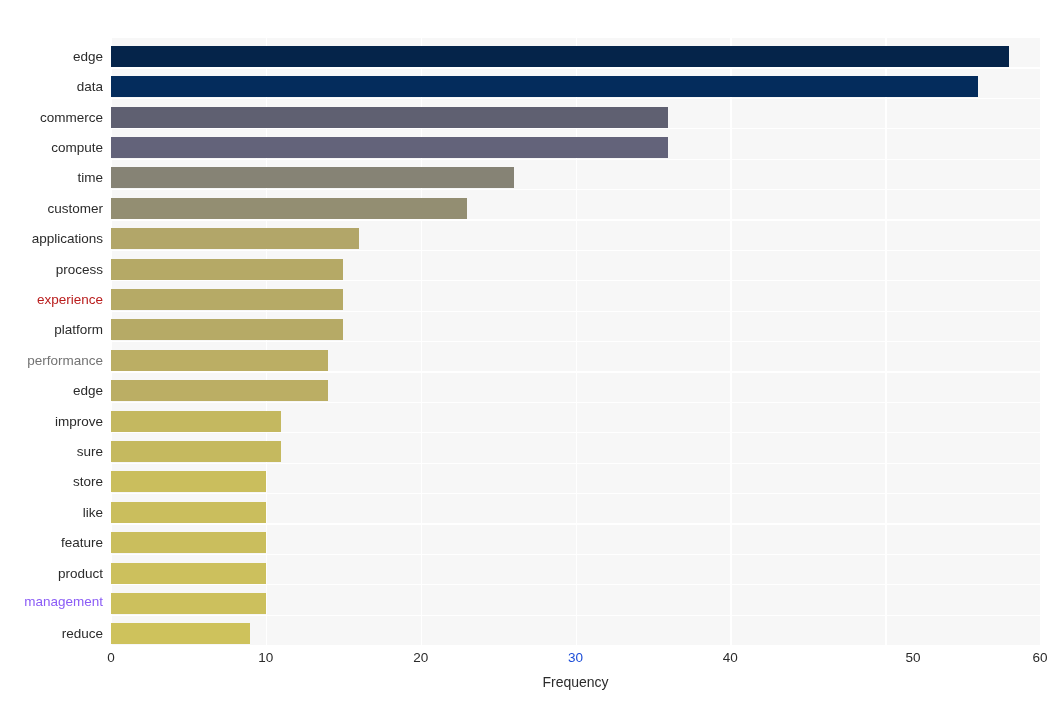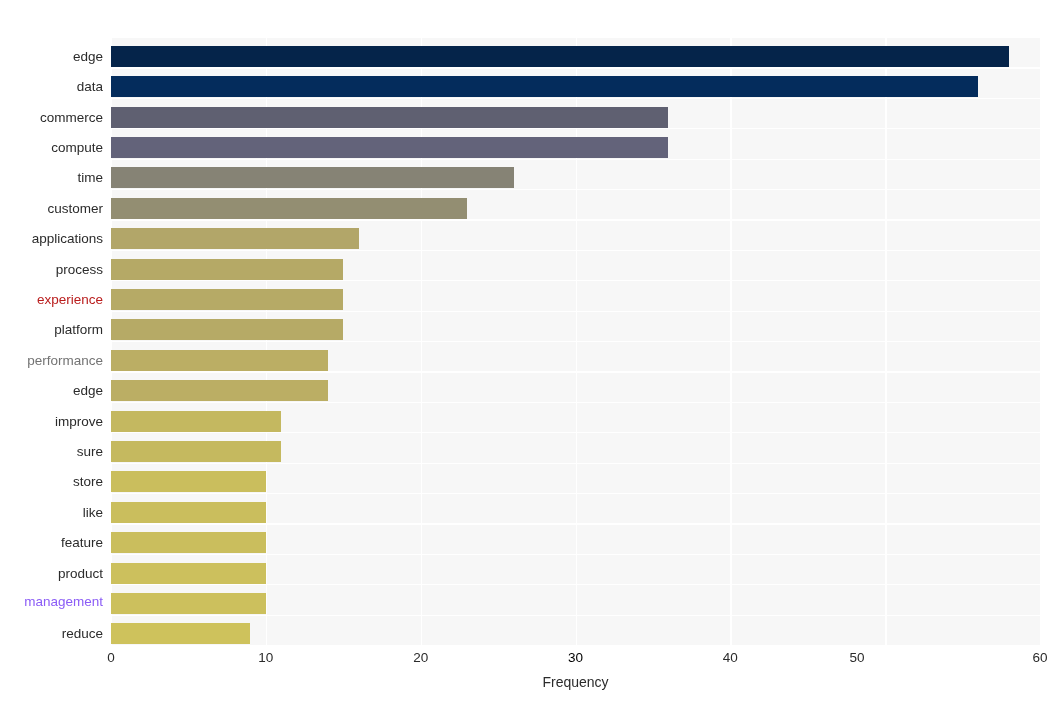--- a/index.html
+++ b/index.html
@@ -200,21 +200,21 @@
       <div class="y-tick-label" style="top: 495.1px; color: rgb(43, 43, 43);">feature</div>
       <div class="y-tick-label" style="top: 525.5px; color: rgb(43, 43, 43);">product</div>
       <div class="y-tick-label" style="top: 554px; color: #8b5cf6;">management</div>
       <div class="y-tick-label" style="top: 586.3px; color: rgb(43, 43, 43);">reduce</div>
     </div>
 
   <div id="x-labels">
       <div class="x-tick-label" style="left: 0px; color: rgb(43, 43, 43);">0</div>
       <div class="x-tick-label" style="left: 154.833px; color: rgb(43, 43, 43);">10</div>
       <div class="x-tick-label" style="left: 309.667px; color: rgb(43, 43, 43);">20</div>
-      <div class="x-tick-label" style="left: 464.5px; color: #000000;">30</div>
+      <div class="x-tick-label" style="left: 464.5px; color: #1d4ed8;">30</div>
       <div class="x-tick-label" style="left: 619.333px; color: rgb(43, 43, 43);">40</div>
-      <div class="x-tick-label" style="left: 746px; color: rgb(43, 43, 43);">50</div>
+      <div class="x-tick-label" style="left: 802px; color: rgb(43, 43, 43);">50</div>
       <div class="x-tick-label" style="left: 929px; color: rgb(43, 43, 43);">60</div>
     </div>
 
   <div id="x-axis-title">Frequency</div>
 
 </div>
 
 </body></html>

